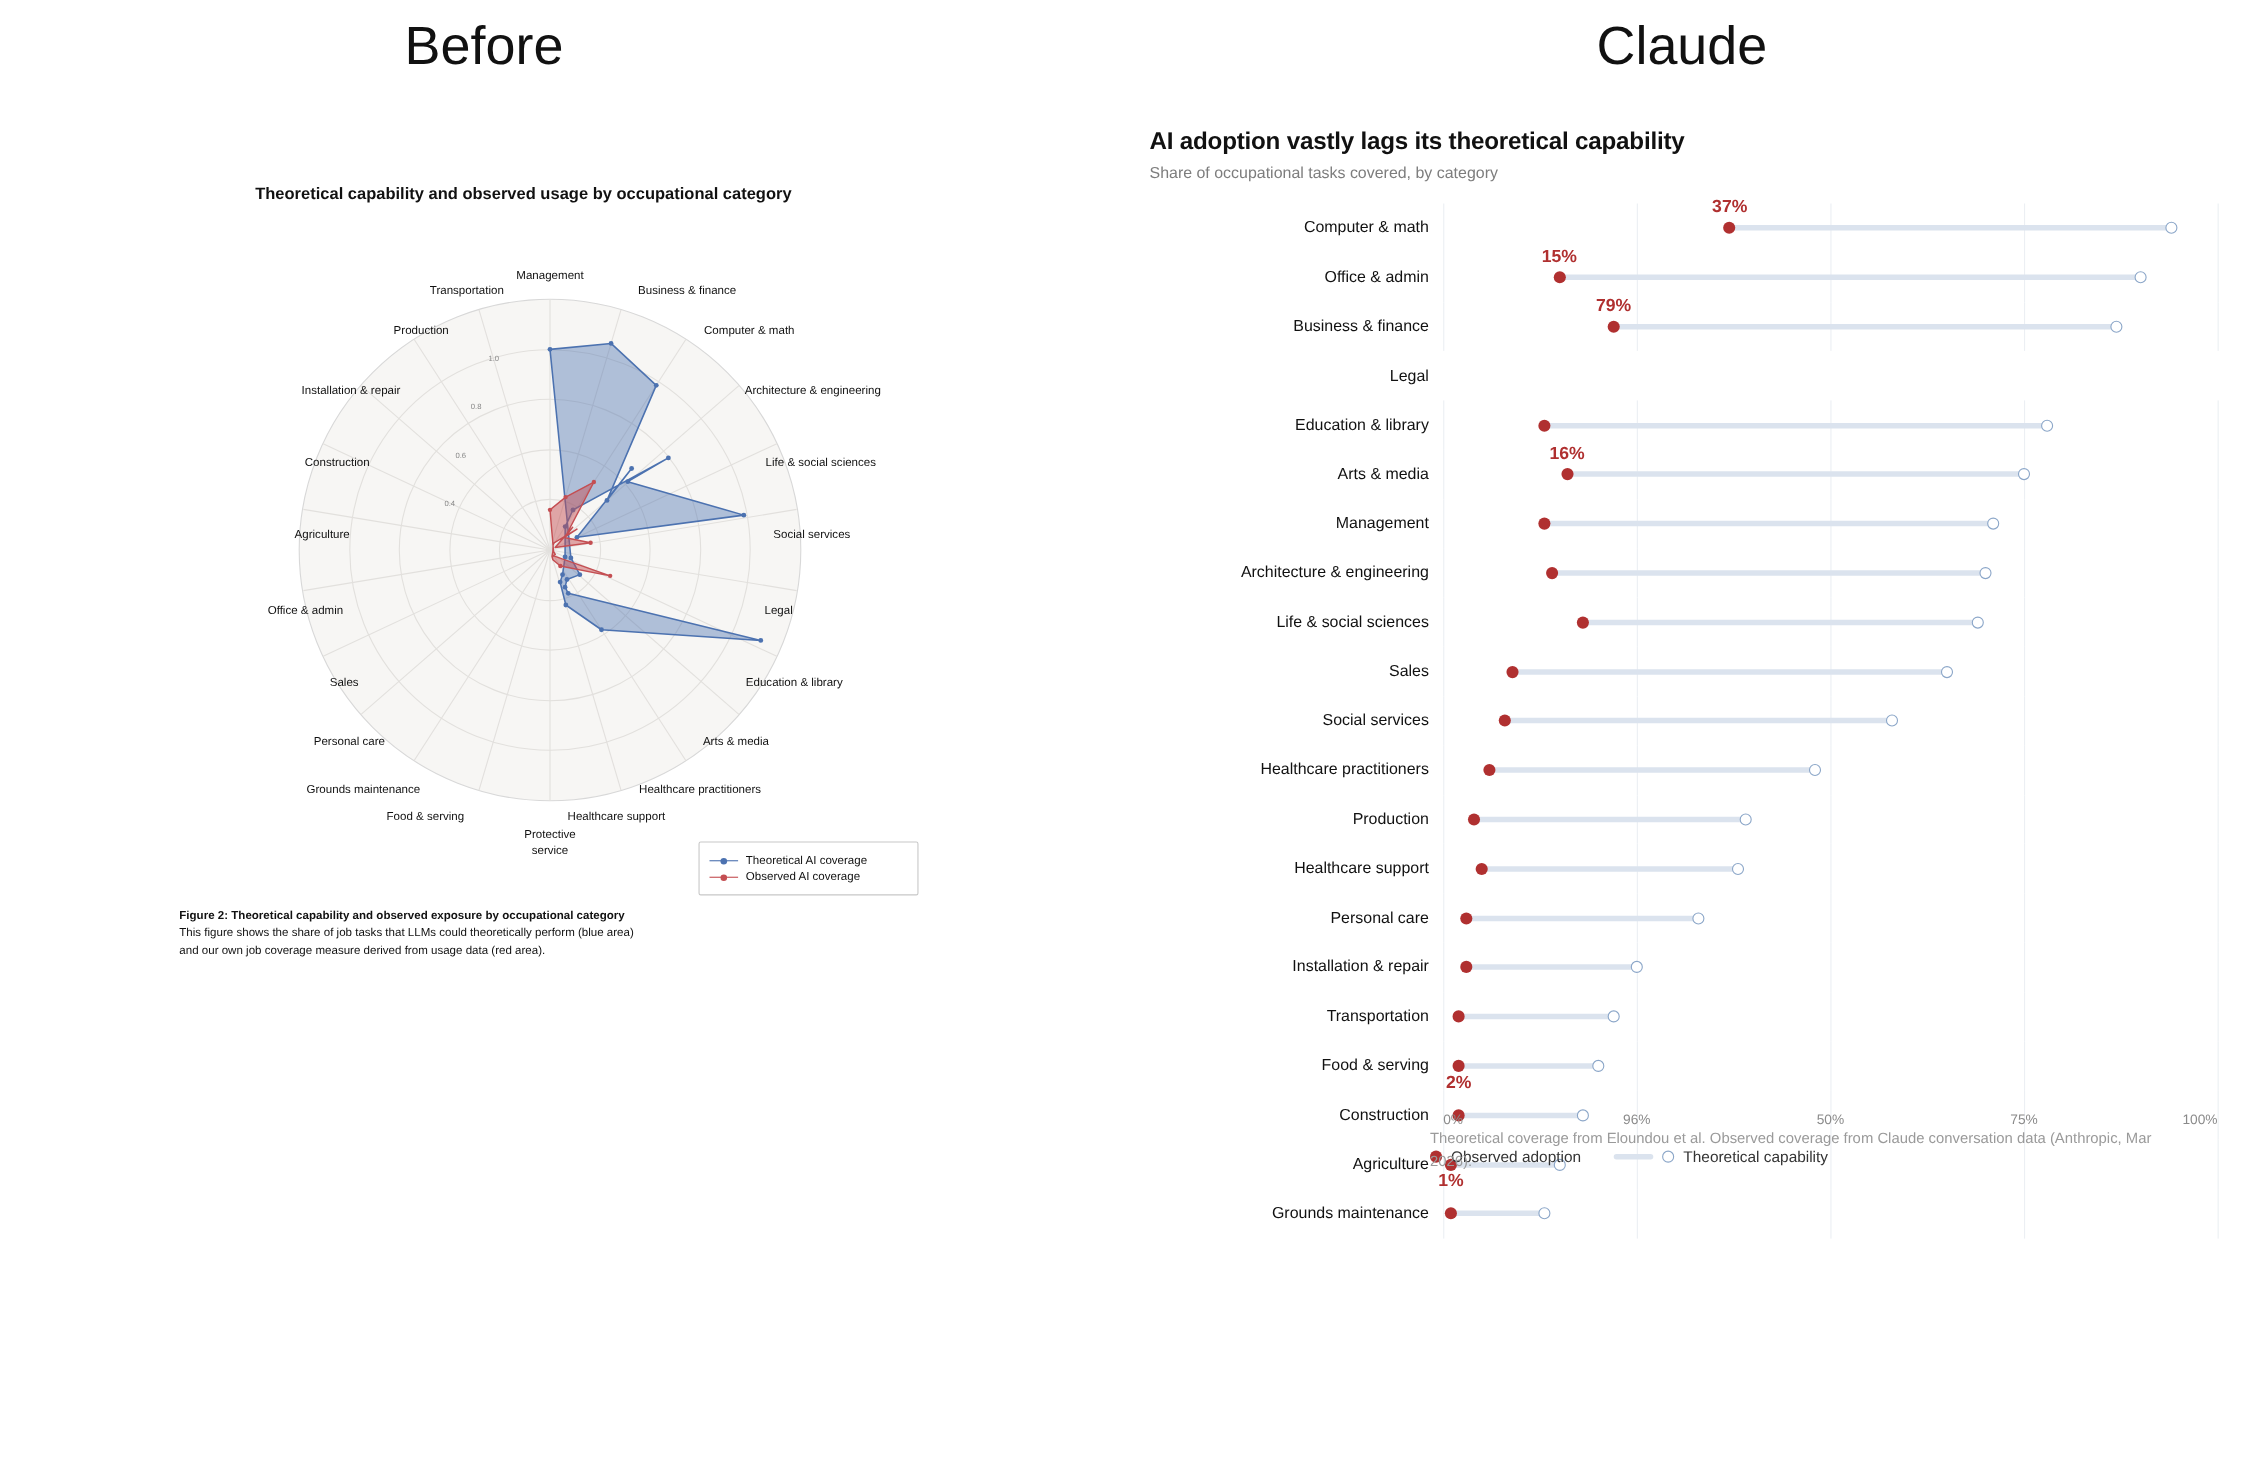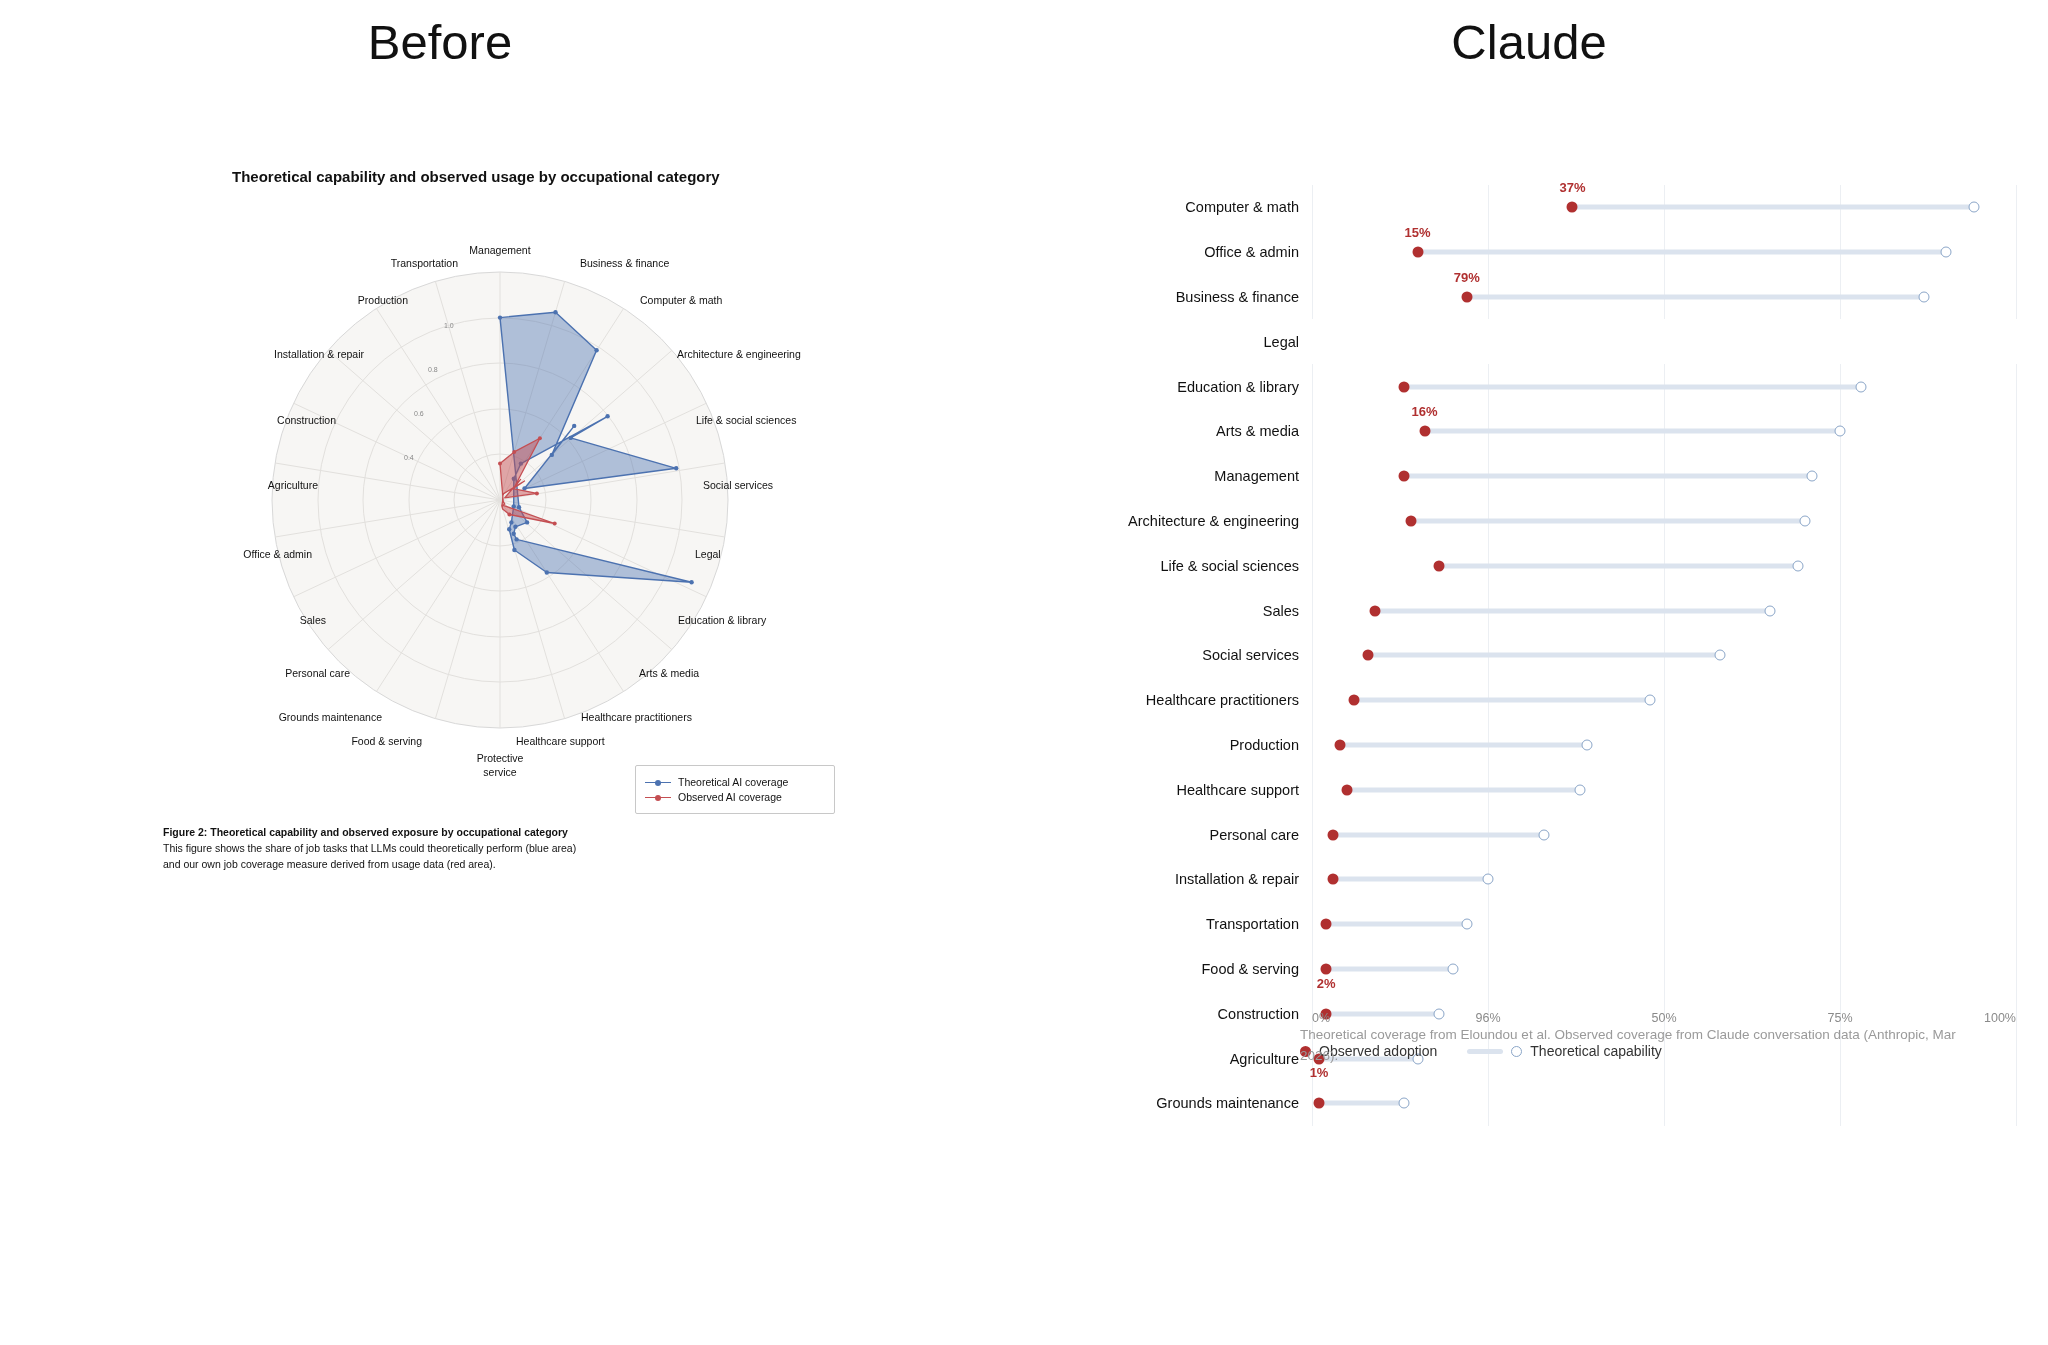--- a/index.html
+++ b/index.html
@@ -28,21 +28,21 @@
   .a-sub{font-size:14.5px;color:#7d7d7d;margin-top:9px;}
 
   .chart{position:absolute;left:35px;top:185px;width:985px;height:830px;}
   .rows{position:absolute;left:0;top:0;width:985px;}
   .row{position:relative;height:44.8px;}
   .row-label{position:absolute;right:731px;top:50%;transform:translateY(-50%);font-size:14.5px;color:#111;white-space:nowrap;text-align:right;}
   .track{position:absolute;left:267px;right:14px;top:0;bottom:0;}
   .bar{position:absolute;top:50%;transform:translateY(-50%);height:5px;background:#dbe3ee;border-radius:3px;}
   .dot-obs{position:absolute;top:50%;transform:translate(-50%,-50%);width:11px;height:11px;border-radius:50%;background:#b03030;}
   .dot-th{position:absolute;top:50%;transform:translate(-50%,-50%);width:11px;height:11px;border-radius:50%;background:#fff;border:1.6px solid #8ba6c8;box-sizing:border-box;}
-  .pct{position:absolute;transform:translate(-50%,0);font-size:13px;font-weight:700;color:#b03030;white-space:nowrap;}
+  .pct{position:absolute;transform:translate(-50%,0);font-size:16px;font-weight:700;color:#b03030;white-space:nowrap;}
   .gridline{position:absolute;top:0;bottom:0;width:1px;background:#eceff3;}
   .axis{position:absolute;left:267px;right:14px;top:826px;height:22px;}
   .axis .tick{position:absolute;top:0;font-size:12.5px;color:#8a8a8a;transform:translateX(-50%);}
   .axis .tick.first{transform:translateX(0);}
   .axis .tick.last{transform:translateX(-100%);}
 
   .a-legend{position:absolute;left:290px;top:1043px;display:flex;align-items:center;gap:12px;font-size:14px;color:#333;}
   .a-legend .g{display:flex;align-items:center;gap:8px;margin-right:18px;}
   .lgl-dot{width:11px;height:11px;border-radius:50%;background:#b03030;display:inline-block;}
   .lgl-bar{width:36px;height:5px;background:#dbe3ee;border-radius:3px;display:inline-block;}
@@ -178,20 +178,24 @@
 
   <div class="radar-caption">
     <b>Figure 2: Theoretical capability and observed exposure by occupational category</b><br>
     <span>This figure shows the share of job tasks that LLMs could theoretically perform (blue area) and our own job coverage measure derived from usage data (red area).</span>
   </div>
 </div>
 
 <div id="after">
   <div class="panel-title">Claude</div>
 
+  <div class="a-head">
+    <div class="a-title">AI adoption vastly lags its theoretical capability</div>
+    <div class="a-sub">Share of occupational tasks covered, by category</div>
+  </div>
 
   <div class="chart">
     <div class="rows" id="rows">
         <div class="row">
           <div class="row-label">Computer &amp; math</div>
           <div class="track">
             <div class="gridline" style="left: 0%;"></div>
             <div class="gridline" style="left: 25%;"></div>
             <div class="gridline" style="left: 50%;"></div>
             <div class="gridline" style="left: 75%;"></div>

